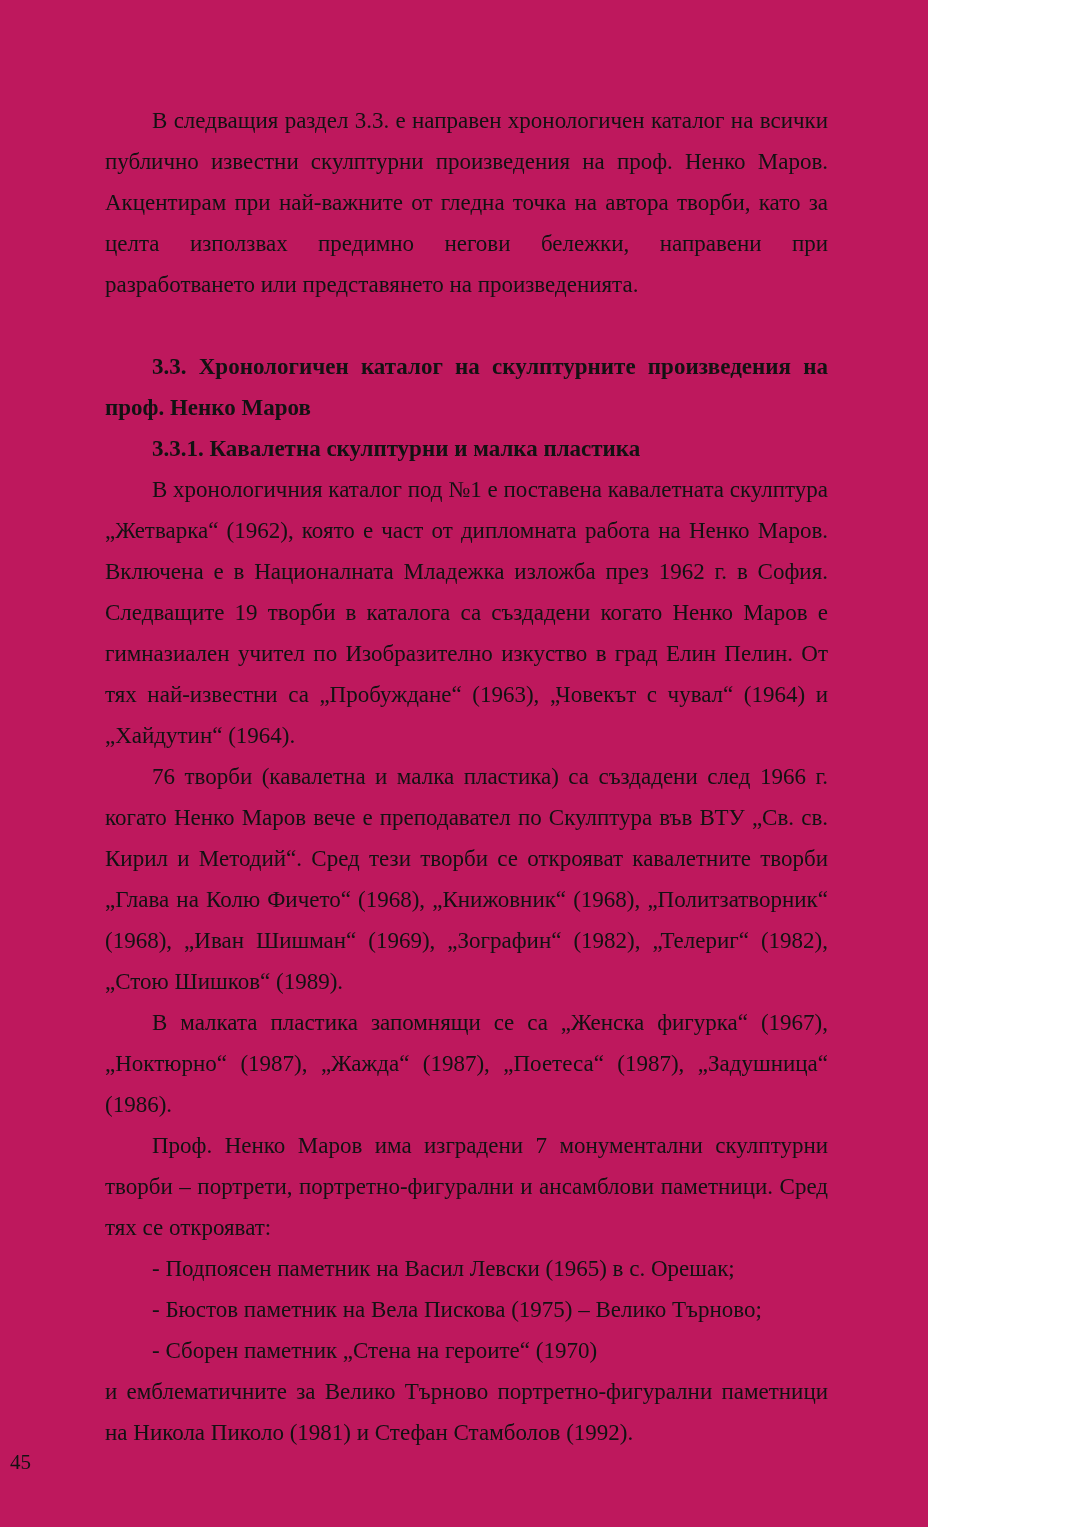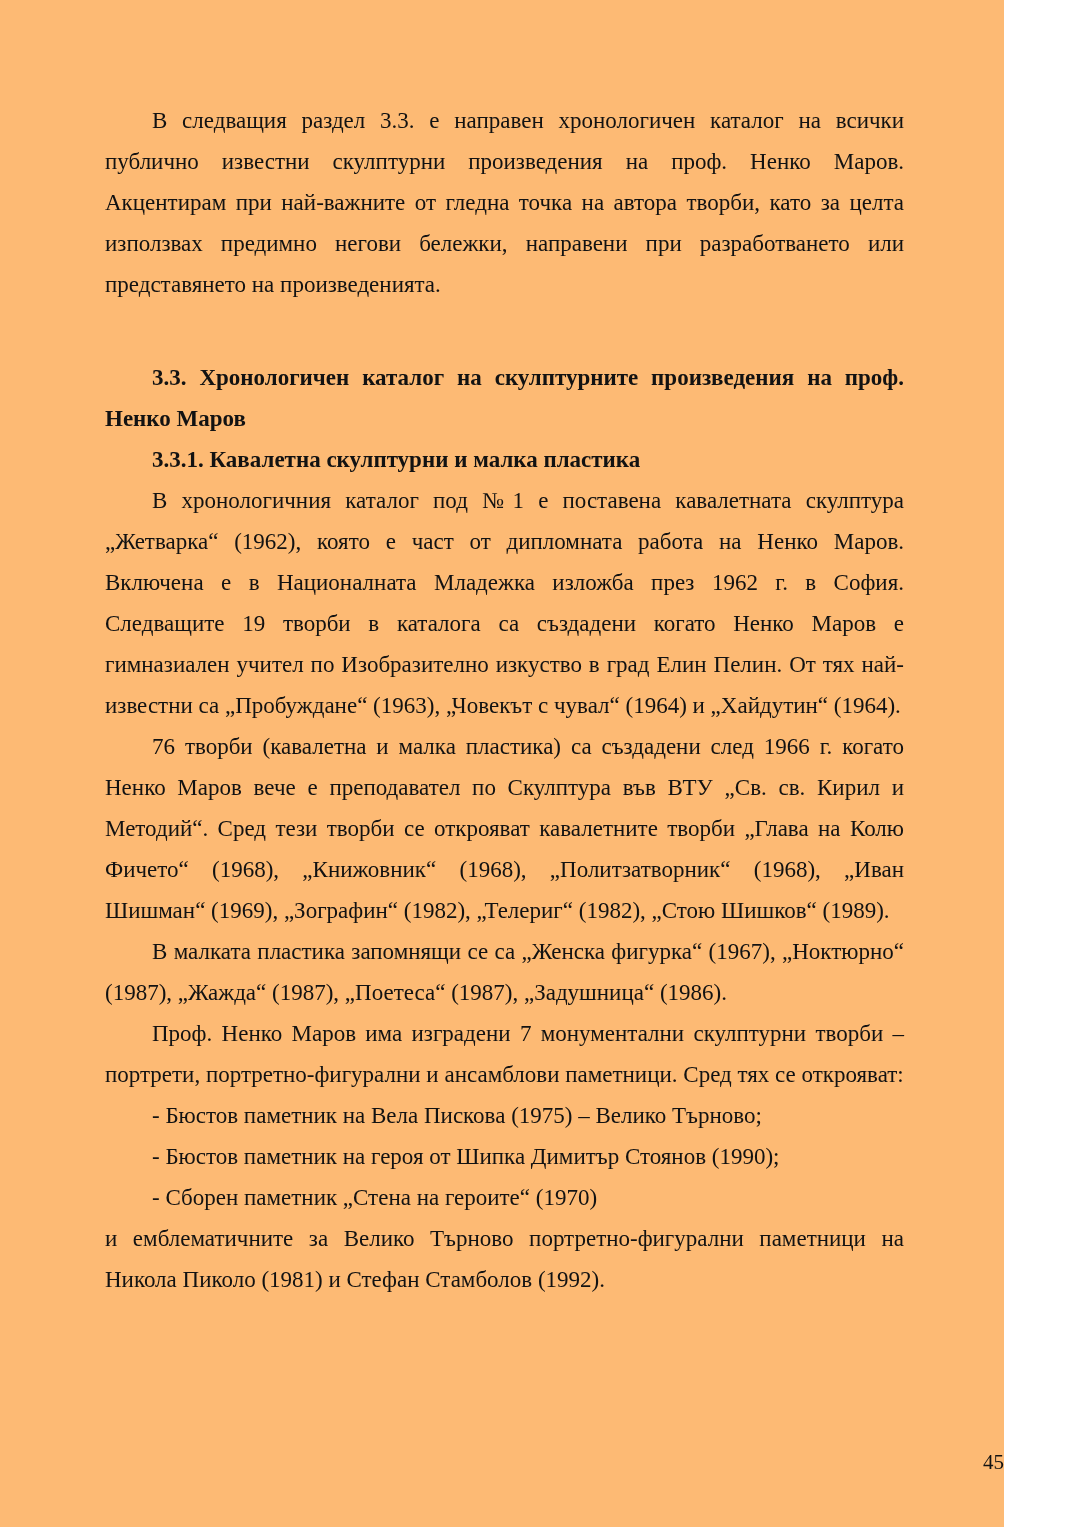--- a/index.html
+++ b/index.html
@@ -2,53 +2,53 @@
 <html lang="bg"><head>
 <meta charset="utf-8">
 <style>
   html, body {
     margin: 0;
     padding: 0;
     background: #ffffff;
   }
   .page {
     position: relative;
-    width: 1004px;
+    width: 928px;
     height: 1527px;
     box-sizing: border-box;
     padding: 100px 100px 0 105px;
-    background: #fdba74;
+    background: #be185d;
     font-family: "Liberation Serif", "DejaVu Serif", serif;
     font-size: 23px;
     line-height: 41px;
     color: #121212;
   }
   p {
     margin: 0;
     text-align: justify;
   }
   .indent {
     text-indent: 47px;
   }
   .heading {
     font-weight: bold;
   }
   .space-before {
-    margin-top: 52px;
+    margin-top: 41px;
   }
   .list-item {
     text-indent: 47px;
     text-align: left;
   }
   .page-number {
     position: absolute;
-    left: 16px;
+    left: 10px;
     right: 0;
     bottom: 44px;
-    text-align: right;
+    text-align: left;
     font-size: 21px;
   }
 </style>
 </head>
 <body>
 
 <div class="page">
 
   <p class="indent">В следващия раздел 3.3. е направен хронологичен каталог на всички публично известни скулптурни произведения на проф. Ненко Маров. Акцентирам при най-важните от гледна точка на автора творби, като за целта използвах предимно негови бележки, направени при разработването или представянето на произведенията.</p>
 
@@ -58,24 +58,24 @@
 
   <p class="indent">В хронологичния каталог под №1 е поставена кавалетната скулптура „Жетварка“ (1962), която е част от дипломната работа на Ненко Маров. Включена е в Националната Младежка изложба през 1962 г.  в София. Следващите 19 творби в каталога са създадени когато Ненко Маров е гимназиален учител по Изобразително изкуство в град Елин Пелин. От тях най-известни са „Пробуждане“ (1963), „Човекът с чувал“ (1964)  и „Хайдутин“ (1964).</p>
 
   <p class="indent">76 творби (кавалетна и малка пластика) са създадени след 1966 г.  когато Ненко Маров вече е преподавател по Скулптура във ВТУ „Св. св. Кирил и Методий“. Сред тези творби се открояват кавалетните творби „Глава на Колю Фичето“ (1968), „Книжовник“ (1968), „Политзатворник“ (1968), „Иван Шишман“ (1969), „Зографин“ (1982), „Телериг“ (1982), „Стою Шишков“ (1989).</p>
 
   <p class="indent">В малката пластика запомнящи се са „Женска фигурка“ (1967), „Ноктюрно“ (1987), „Жажда“ (1987), „Поетеса“ (1987), „Задушница“ (1986).</p>
 
 
   <p class="indent">Проф. Ненко Маров има изградени 7 монументални скулптурни творби – портрети, портретно-фигурални и ансамблови паметници. Сред тях се открояват:</p>
 
+  <p class="list-item">- Подпоясен паметник на Васил Левски (1965) в с. Орешак;</p>
 
   <p class="list-item">- Бюстов паметник на Вела Пискова (1975) – Велико Търново;</p>
 
-  <p class="list-item">- Бюстов паметник на героя от Шипка Димитър Стоянов (1990);</p>
 
   <p class="list-item">- Сборен паметник „Стена на героите“ (1970)</p>
 
   <p>и емблематичните за Велико Търново портретно-фигурални паметници на Никола Пиколо (1981) и Стефан Стамболов (1992).</p>
 
   <div class="page-number">45</div>
 
 </div>
 
 </body></html>

